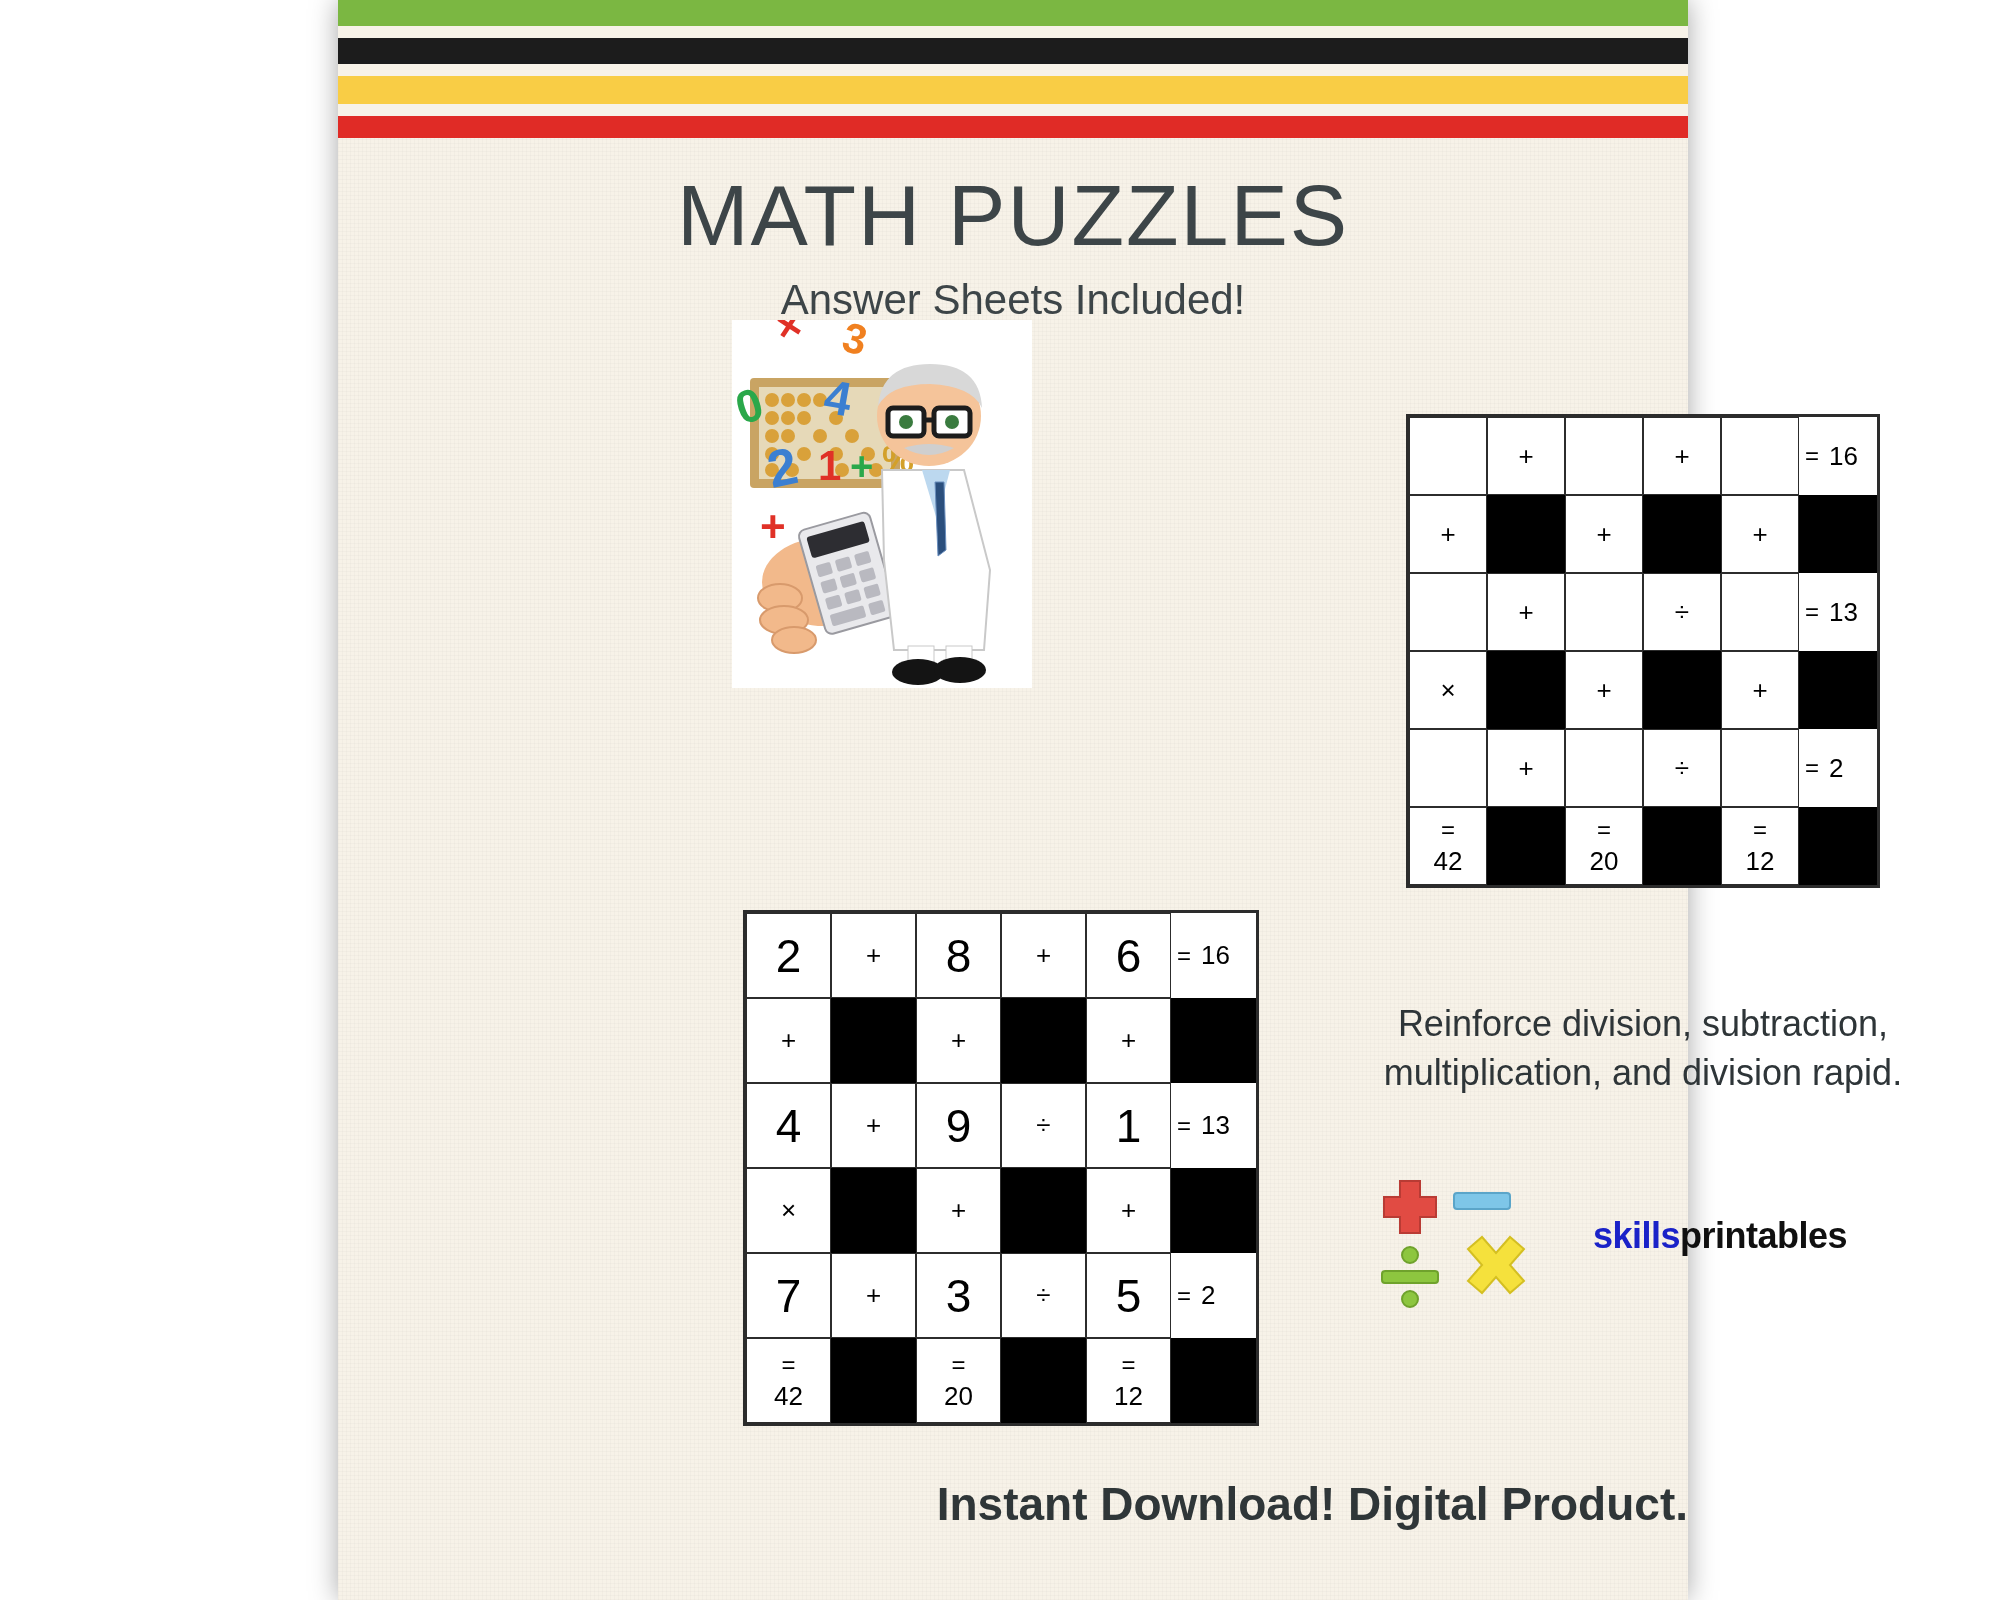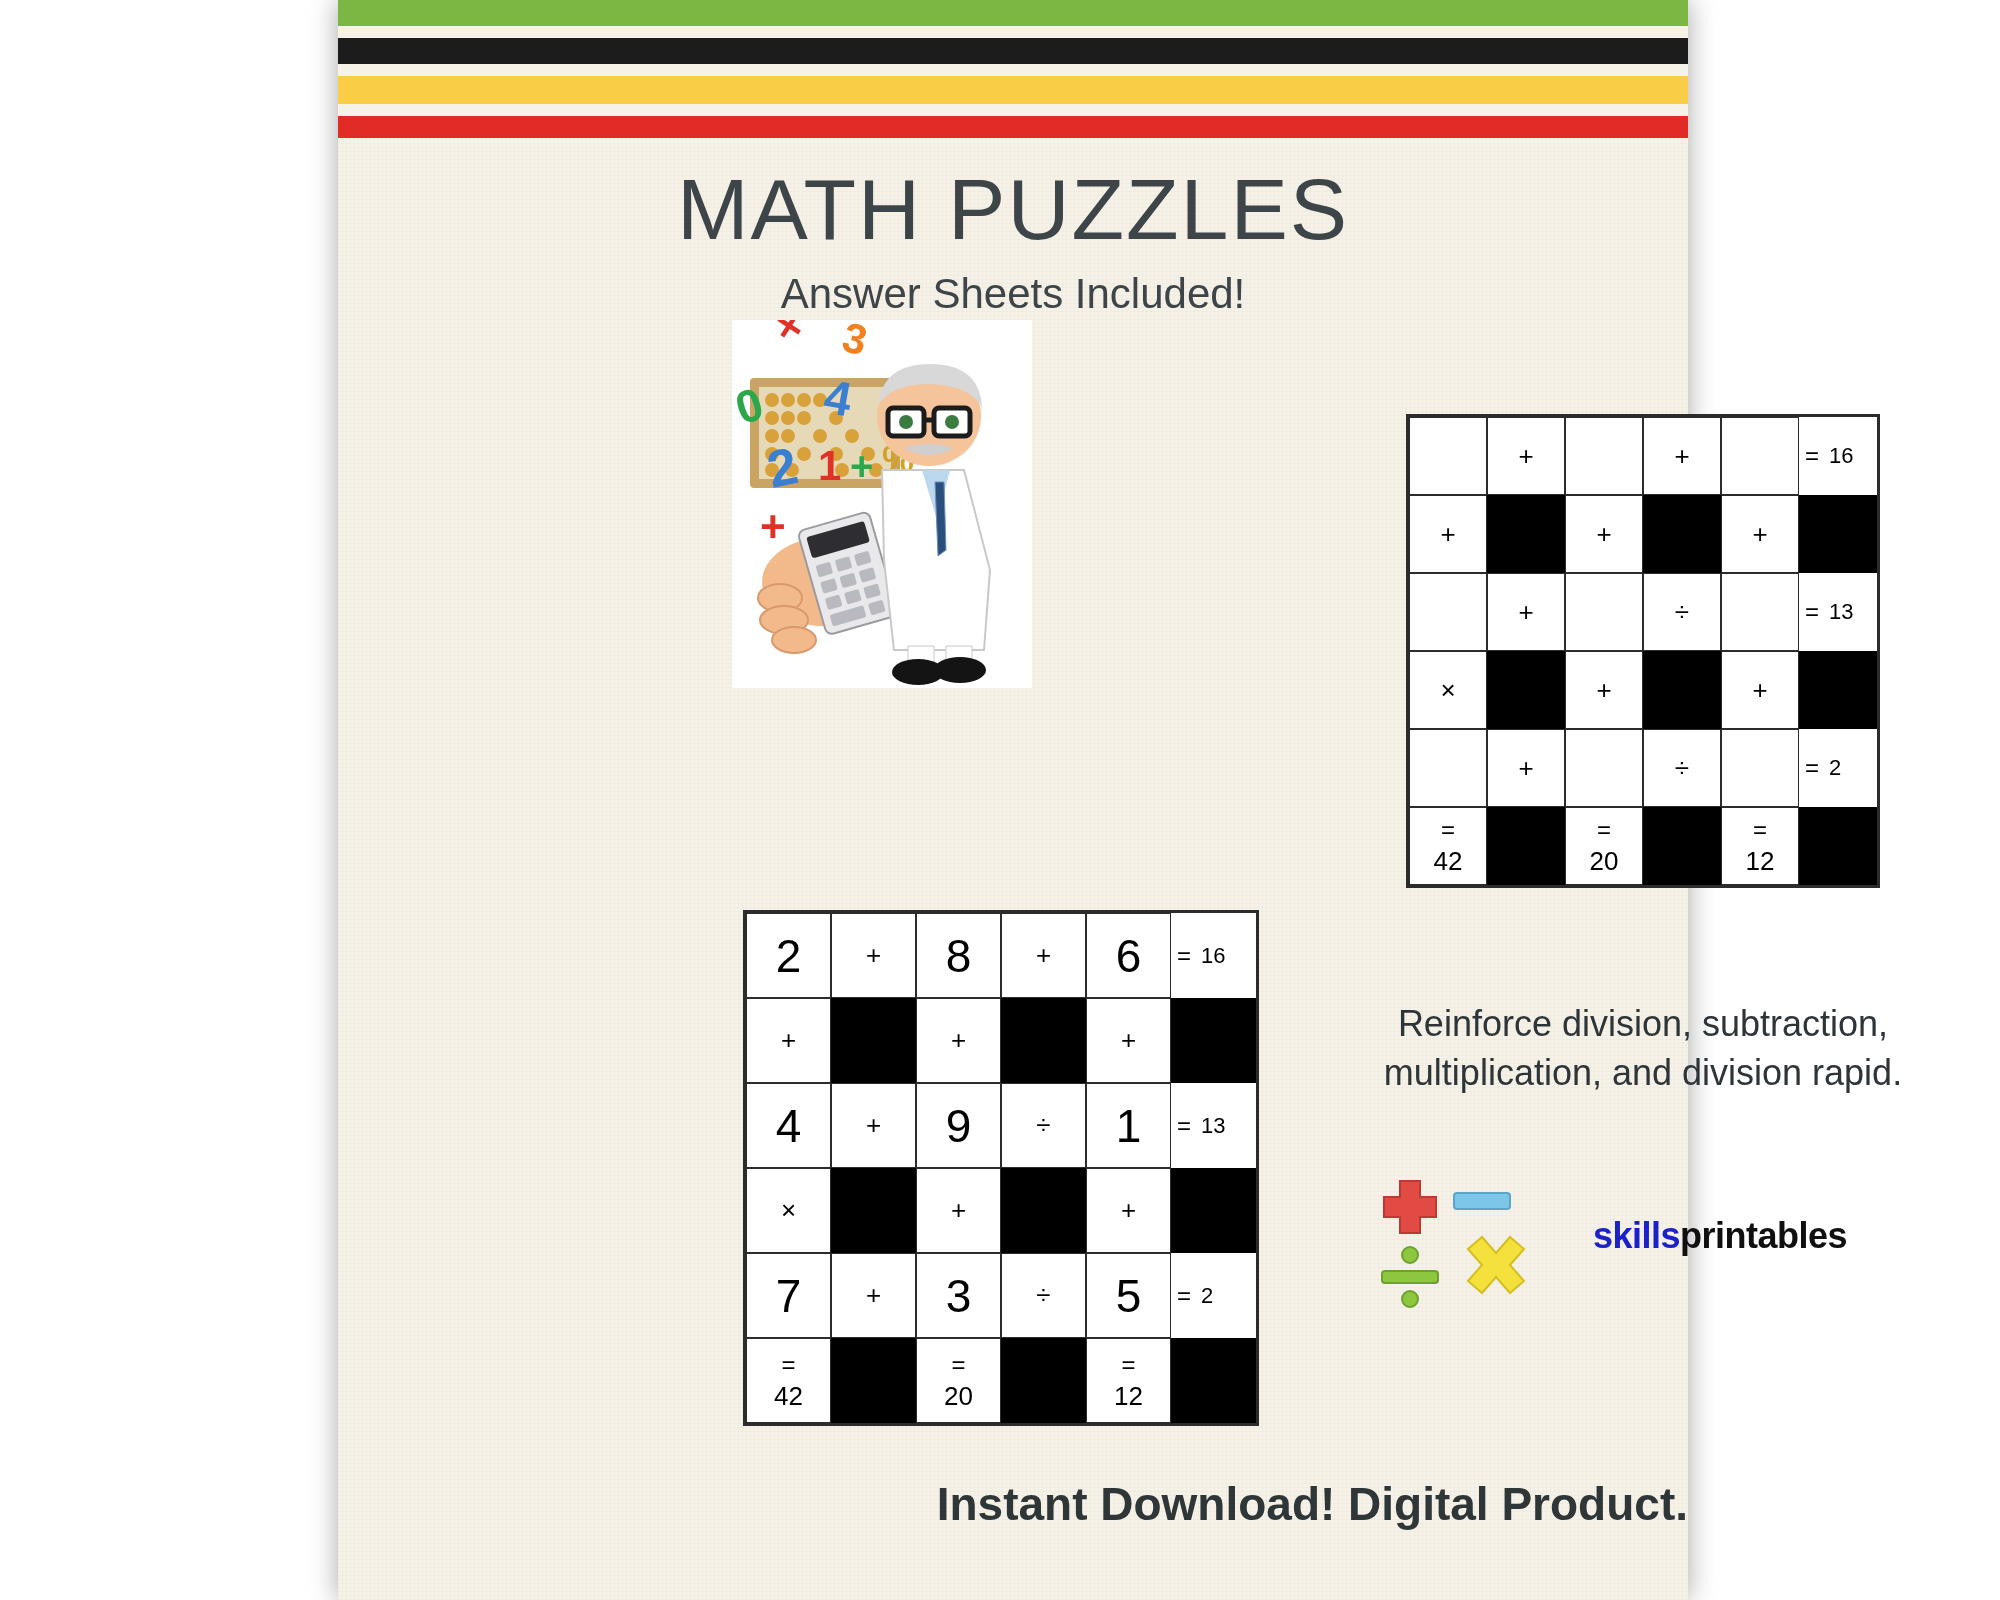--- a/index.html
+++ b/index.html
@@ -57,21 +57,21 @@
     top: 158px;
     width: 100%;
     text-align: center;
   }
   .main-title {
     font-size: 86px;
     letter-spacing: 2px;
     color: #3d4548;
     font-weight: normal;
     line-height: 1.05;
-    margin: 6px;
+    margin: 12px;
   }
   .sub-title {
     font-size: 42px;
     color: #3d4548;
     line-height: 1.22;
     margin-top: 14px;
   }
 
   
   .illustration {
@@ -109,21 +109,21 @@
   .cell.blank { }
   .cell.res {
     border: none;
     background: transparent;
     font-size: 24px;
     justify-content: flex-start;
     padding-left: 6px;
   }
   .res-inner { display: flex; align-items: center; gap: 10px; }
   .res-eq { font-size: 24px; }
-  .res-val { font-size: 22px; text-align: center; }
+  .res-val { font-size: 26px; text-align: center; }
   .cell.sum {
     flex-direction: column;
     line-height: 1.0;
     font-size: 24px;
   }
   .cell.sum .eqs { font-size: 24px; }
   .cell.sum .val { font-size: 26px; margin-top: 6px; }
 
   
   #grid-a { left: 1068px; top: 414px; }

